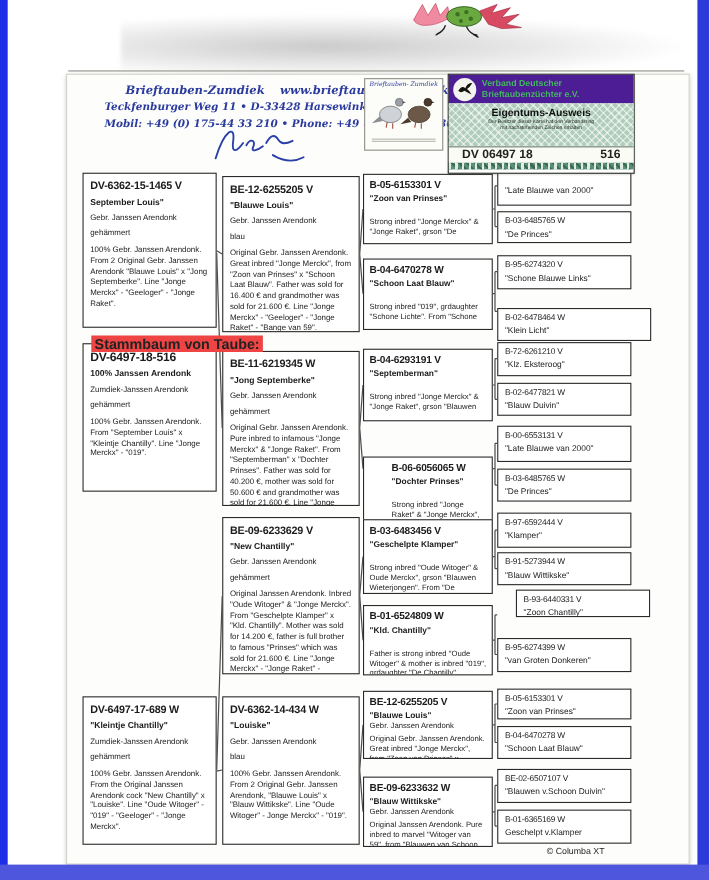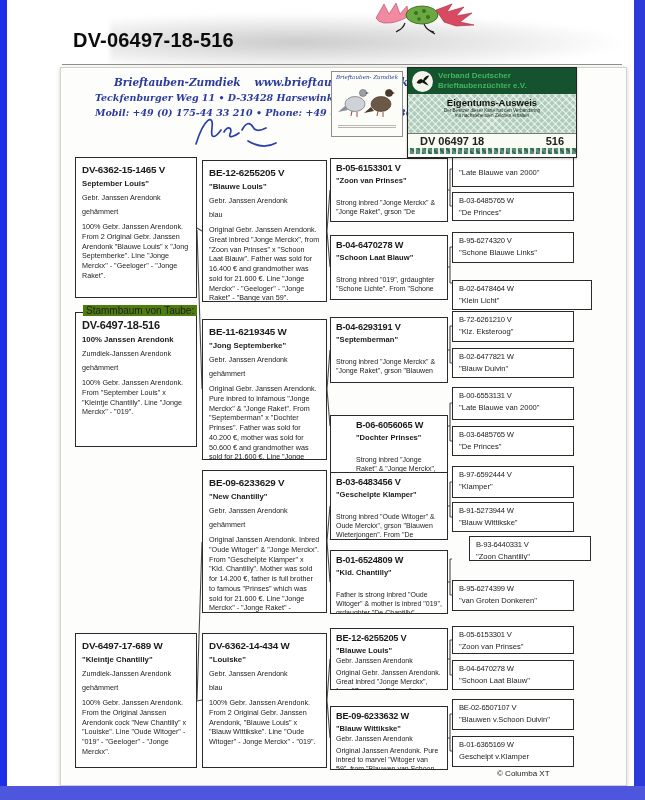--- a/index.html
+++ b/index.html
@@ -25,21 +25,21 @@
   .lh .r2,.lh .r3{font-size:9.5px;font-weight:bold;}
   .sig{position:absolute;left:188px;top:110px;z-index:3;}
   
   .logobox{position:absolute;left:331px;top:71px;width:72px;height:66px;border:1px solid #8e8e86;
            background:#fcfcf8;z-index:3;box-sizing:border-box;text-align:center;padding:2px 2px 1px;}
   .logobox .cap{font-size:5.6px;color:#2c3da0;font-family:"DejaVu Serif",serif;font-style:italic;white-space:nowrap;}
   .fineline{height:1px;background:#b8b8b0;margin:1px 4px 0;}
   
   .stamp{position:absolute;left:407px;top:67px;width:170px;height:91px;z-index:5;border:1px solid #23281f;
          box-sizing:border-box;background:#fff;box-shadow:0 1px 2px rgba(0,0,0,.25);}
-  .stamp-band{height:26px;background:#14532d;display:flex;align-items:center;gap:5px;padding:0 4px;box-sizing:border-box;}
+  .stamp-band{height:26px;background:#4c1d95;display:flex;align-items:center;gap:5px;padding:0 4px;box-sizing:border-box;}
   .stamp-circle{width:21px;height:21px;border-radius:50%;background:#f4f4ee;flex:none;
                 display:flex;align-items:center;justify-content:center;}
   .stamp-org{color:#43b45e;font-size:8px;font-weight:700;line-height:1.3;text-align:left;}
   .stamp-green{height:39px;text-align:center;box-sizing:border-box;padding-top:3px;
     background-color:#b0cdbc;
     background-image:repeating-linear-gradient(45deg, rgba(255,255,255,.55) 0 1.5px, transparent 1.5px 5px),
                      repeating-linear-gradient(-45deg, rgba(255,255,255,.45) 0 1.5px, transparent 1.5px 5px);}
   .stamp-orn{height:6px;background:#5b8f75;
     background-image:repeating-linear-gradient(90deg, rgba(240,248,243,.9) 0 2px, transparent 2px 6px),
                      repeating-linear-gradient(45deg, rgba(25,70,48,.5) 0 2px, transparent 2px 5px);}
@@ -49,22 +49,22 @@
               padding:0 12px;font-size:11px;font-weight:600;color:#20231f;border-top:1px solid #6d7d72;}
   
   .box{position:absolute;background:#fff;border:1.6px solid #2a2a2a;z-index:3;overflow:hidden;
        padding:6px 6px 4px;box-sizing:border-box;}
   .box .ring{font-size:9.8px;font-weight:700;letter-spacing:-.2px;margin-bottom:4px;white-space:nowrap;}
   .box .name{font-size:7.8px;font-weight:700;margin-bottom:5px;}
   .box .strain{font-size:7.2px;margin-bottom:5px;}
   .box .colorline{font-size:7.2px;margin-bottom:6px;}
   .box .body{font-size:7.2px;line-height:1.36;color:#222;}
   .subject .ring{font-size:11px;}
-  .legend{position:absolute;left:83px;top:305px;z-index:4;background:#4d7c0f;padding:0 3px;
-          font-size:10px;color:#222;}
+  .legend{position:absolute;left:83px;top:305px;z-index:4;background:#ef4444;padding:0 3px;
+          font-size:13px;color:#222;font-weight:bold;}
   .g3{border-width:1.3px;padding:4px 5px;}
   .g3 .ring{font-size:9.2px;margin-bottom:3px;}
   .g3 .name{font-size:7.6px;margin-bottom:2px;}
   .g3 .strain{font-size:7px;min-height:9px;margin-bottom:2px;}
   .g3 .body{font-size:7px;line-height:1.3;}
   .g4{border-width:1.2px;padding:3px 6px;}
   .g4 .ring{font-size:7.6px;font-weight:400;min-height:10px;margin-bottom:2px;}
   .g4 .name{font-size:7.6px;font-weight:400;margin-bottom:0;}
   .connectors{position:absolute;left:0;top:0;z-index:2;pointer-events:none;}
   .credit{position:absolute;left:497px;top:769px;font-size:8px;color:#222;z-index:3;}
@@ -82,21 +82,20 @@
     <path d="M10,18 L18,4 L23,14 L30,3 L34,14 L41,6 L43,16 Q30,24 18,23 Q12,22 10,18 Z" fill="#ef8aa0" stroke="#c2405e" stroke-width="0.6"></path>
     <ellipse cx="56" cy="15" rx="16" ry="9" fill="#6aa93f" stroke="#2f5c1c" stroke-width="0.8"></ellipse>
     <circle cx="50" cy="13" r="2" fill="#3c7022"></circle>
       <circle cx="58" cy="11" r="2" fill="#3c7022"></circle>
     <circle cx="62" cy="17" r="2" fill="#3c7022"></circle>
       <circle cx="53" cy="19" r="1.8" fill="#3c7022"></circle>
     <path d="M70,10 L86,4 L81,12 L98,7 L90,16 L106,13 L94,22 L108,25 L90,26 L78,22 Z" fill="#d84a62" stroke="#a32840" stroke-width="0.6"></path>
     <path d="M58,24 q3,7 10,8 m-4,-1 l5,3 m-30,-11 q-2,6 -8,8 m4,-2 l-5,3" stroke="#1c1c1c" stroke-width="1.2" fill="none"></path>
   </svg>
 
-  <div class="title">DV-06497-18-516</div>
 
   <div class="lh">
     <div class="r1">
       <span>Brieftauben-Zumdiek</span>
       <span>www.brieftauben-zumdiek.de</span>
     </div>
     <div class="r2">Teckfenburger Weg 11 • D-33428 Harsewinkel -Germany-</div>
     <div class="r3">Mobil: +49 (0) 175-44 33 210 • Phone: +49 (0) 52 47-33 36</div>
   </div>
 

